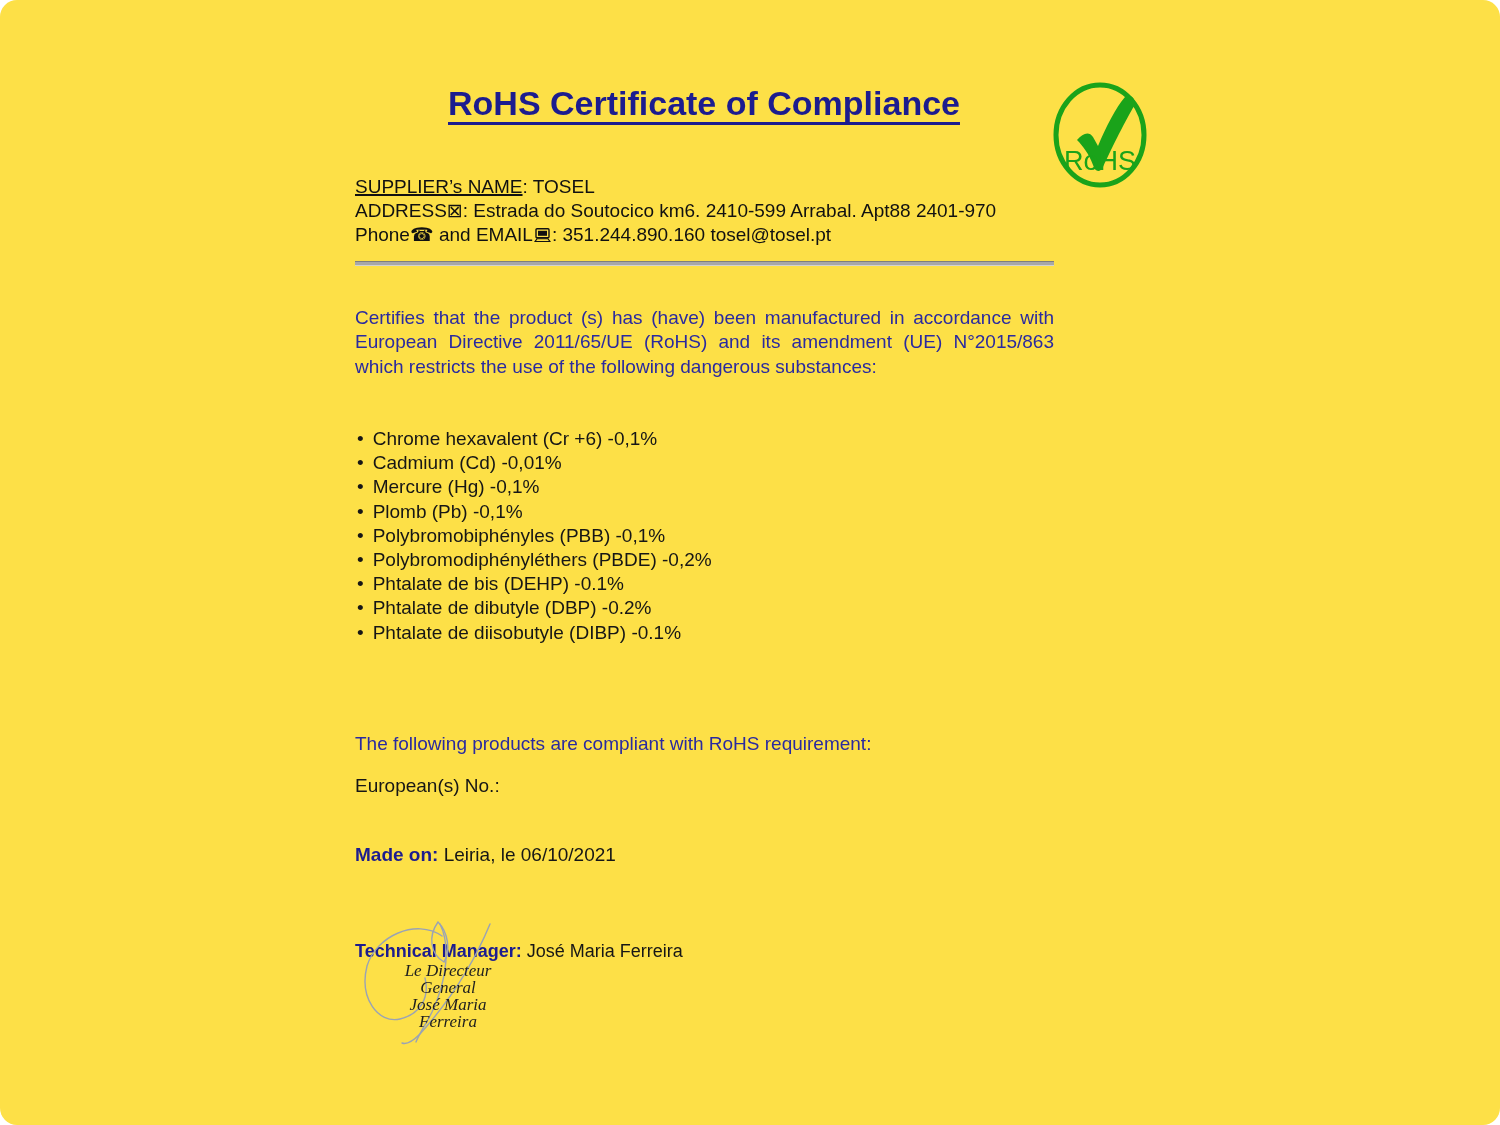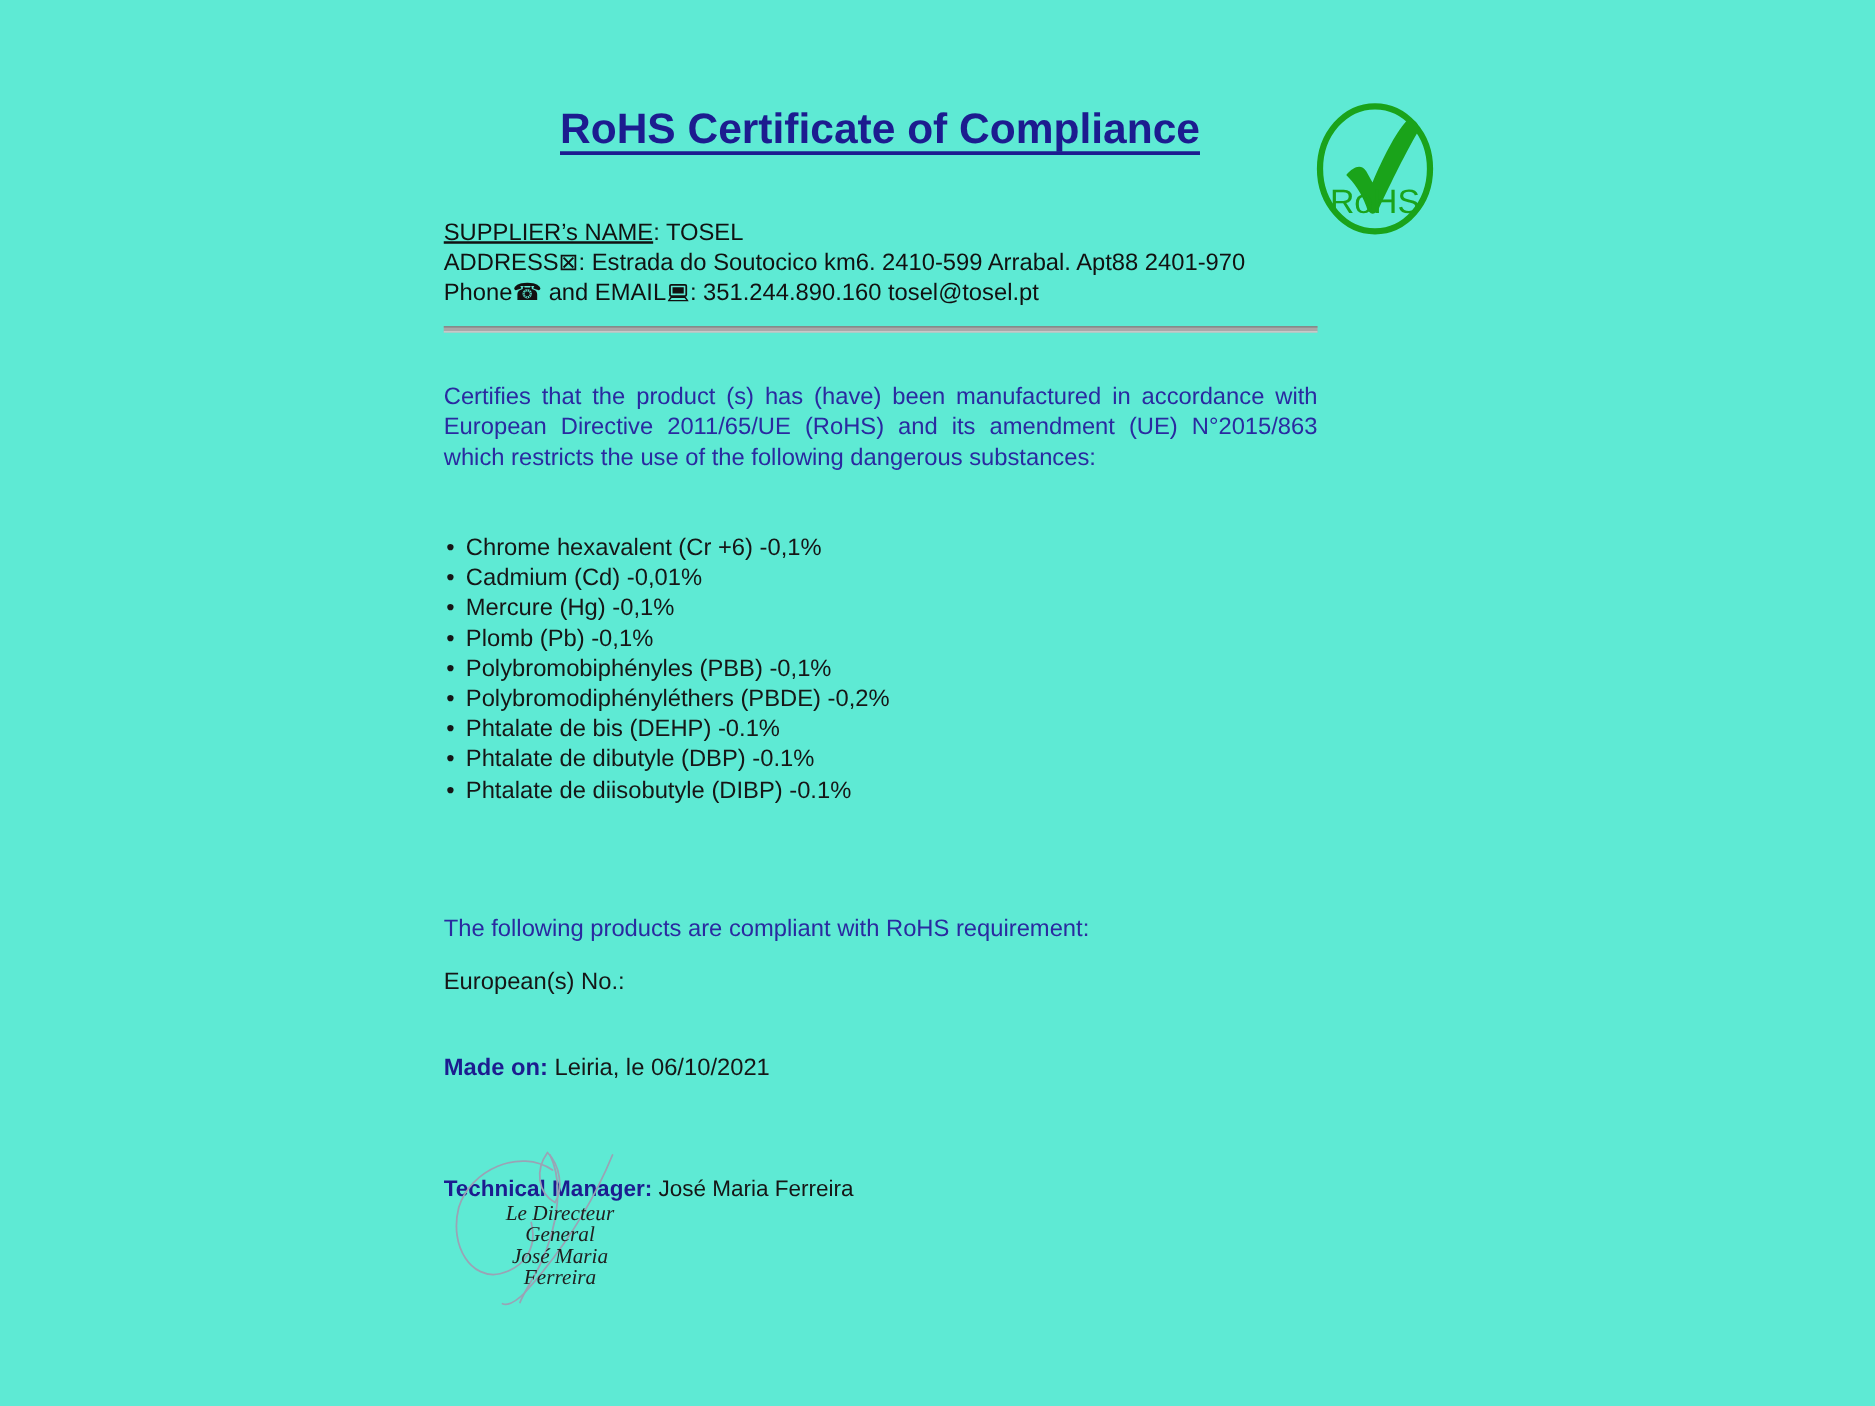--- a/index.html
+++ b/index.html
@@ -1,22 +1,23 @@
 <!DOCTYPE html>
 <html><head>
 <meta charset="utf-8">
 <style>
   html,body{margin:0;padding:0;background:#ffffff;}
   .page{
     position:relative;
     width:1500px;height:1125px;
-    background:#5eead4;
+    background:#fde047;
     font-family:"Liberation Sans", sans-serif;
     color:#1a1a1a;
     overflow:hidden;
+    border-radius:17px;
   }
   
   .title{
     position:absolute;left:355px;top:84px;width:698px;
     text-align:center;font-size:34px;font-weight:bold;color:#1c1c8f;
     letter-spacing:0px;
   }
   .title .u-title{
     text-decoration:underline;
     text-decoration-thickness:3px;
@@ -104,21 +105,21 @@
   <div class="cert">Certifies that the product (s) has (have) been manufactured in accordance with European Directive 2011/65/UE (RoHS) and its amendment (UE) N°2015/863 which restricts the use of the following dangerous substances:</div>
 
   <ul class="subs">
       <li>Chrome hexavalent (Cr +6) -0,1%</li>
       <li>Cadmium (Cd) -0,01%</li>
       <li>Mercure (Hg) -0,1%</li>
       <li>Plomb (Pb) -0,1%</li>
       <li>Polybromobiphényles (PBB) -0,1%</li>
       <li>Polybromodiphényléthers (PBDE) -0,2%</li>
       <li>Phtalate de bis (DEHP) -0.1%</li>
-      <li>Phtalate de dibutyle (DBP) -0.1%</li>
+      <li>Phtalate de dibutyle (DBP) -0.2%</li>
       <li>Phtalate de diisobutyle (DIBP) -0.1%</li>
     </ul>
 
   <div class="products">The following products are compliant with RoHS requirement:</div>
   <div class="articles">European(s) No.:</div>
 
   <div class="madeon">
     <span class="navy-lbl">Made on:</span><span class="it"> Leiria, le </span><span>06/10/2021</span>
   </div>
 

